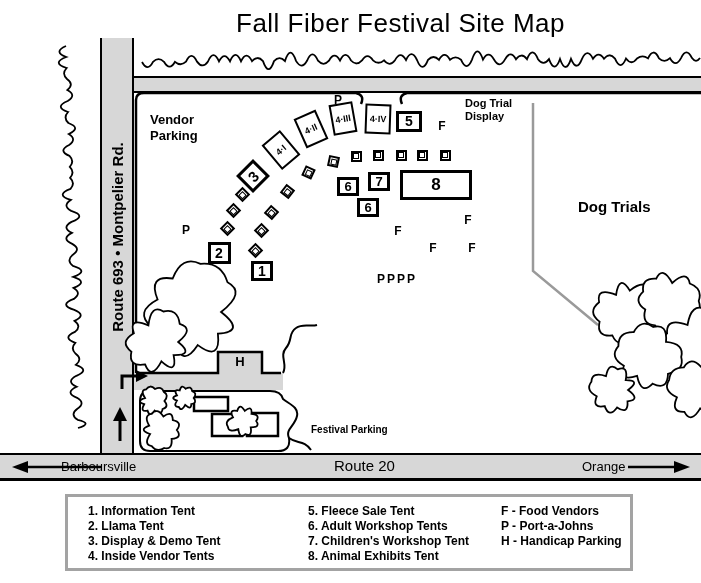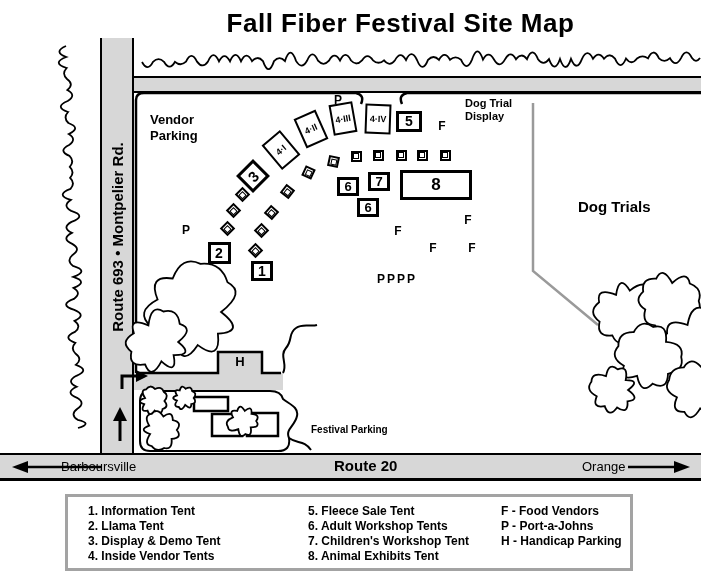--- a/index.html
+++ b/index.html
@@ -1,30 +1,30 @@
 <!DOCTYPE html>
 <html><head>
 <meta charset="utf-8">
 <style>
   html,body{margin:0;padding:0;background:#fff;}
   .canvas{position:relative;width:701px;height:583px;background:#fff;overflow:hidden;
           font-family:"Liberation Sans",sans-serif;color:#000;}
   .title{position:absolute;left:110px;right:10px;top:8px;margin:0;text-align:center;
-         font-size:26px;font-weight:700;letter-spacing:.5px;}
+         font-size:26px;font-weight:400;letter-spacing:.5px;}
   
   .road-v{position:absolute;left:100px;top:38px;width:34px;height:417px;background:#d7d7d7;
           border-left:2px solid #000;border-right:2px solid #000;box-sizing:border-box;z-index:1;}
   .road-v-label{position:absolute;left:117px;top:237px;transform:translate(-50%,-50%) rotate(-90deg);
           white-space:nowrap;font-size:15px;font-weight:700;z-index:3;}
   .road-top{position:absolute;left:134px;top:76px;width:567px;height:17px;background:#d7d7d7;
           border-top:2px solid #000;border-bottom:2px solid #000;box-sizing:border-box;z-index:1;}
   .road-bottom{position:absolute;left:0;top:453px;width:701px;height:28px;background:#d7d7d7;
           border-top:2px solid #000;border-bottom:3px solid #000;box-sizing:border-box;z-index:1;}
   .rb-west{position:absolute;left:61px;top:459px;font-size:13px;z-index:3;}
-  .rb-center{position:absolute;left:334px;top:457px;font-size:15px;font-weight:700;z-index:3;}
+  .rb-center{position:absolute;left:334px;top:457px;font-size:15px;font-weight:400;z-index:3;}
   .rb-east{position:absolute;left:582px;top:459px;font-size:13px;z-index:3;}
   .driveway{position:absolute;left:134px;top:373px;width:149px;height:17px;background:#d7d7d7;z-index:1;}
   .h-pad{position:absolute;left:218px;top:352px;width:44px;height:21px;background:#d7d7d7;z-index:1;}
   .h-label{position:absolute;left:218px;top:354px;width:44px;text-align:center;
           font-size:13px;font-weight:700;z-index:3;}
   svg.deco{position:absolute;left:0;top:0;z-index:2;pointer-events:none;}
   
   .lbl{position:absolute;font-weight:700;z-index:3;}
   .vendor-parking{left:150px;top:112px;width:74px;font-size:13px;line-height:16px;}
   .campers{left:465px;top:97px;width:62px;font-size:11px;line-height:12.5px;}

